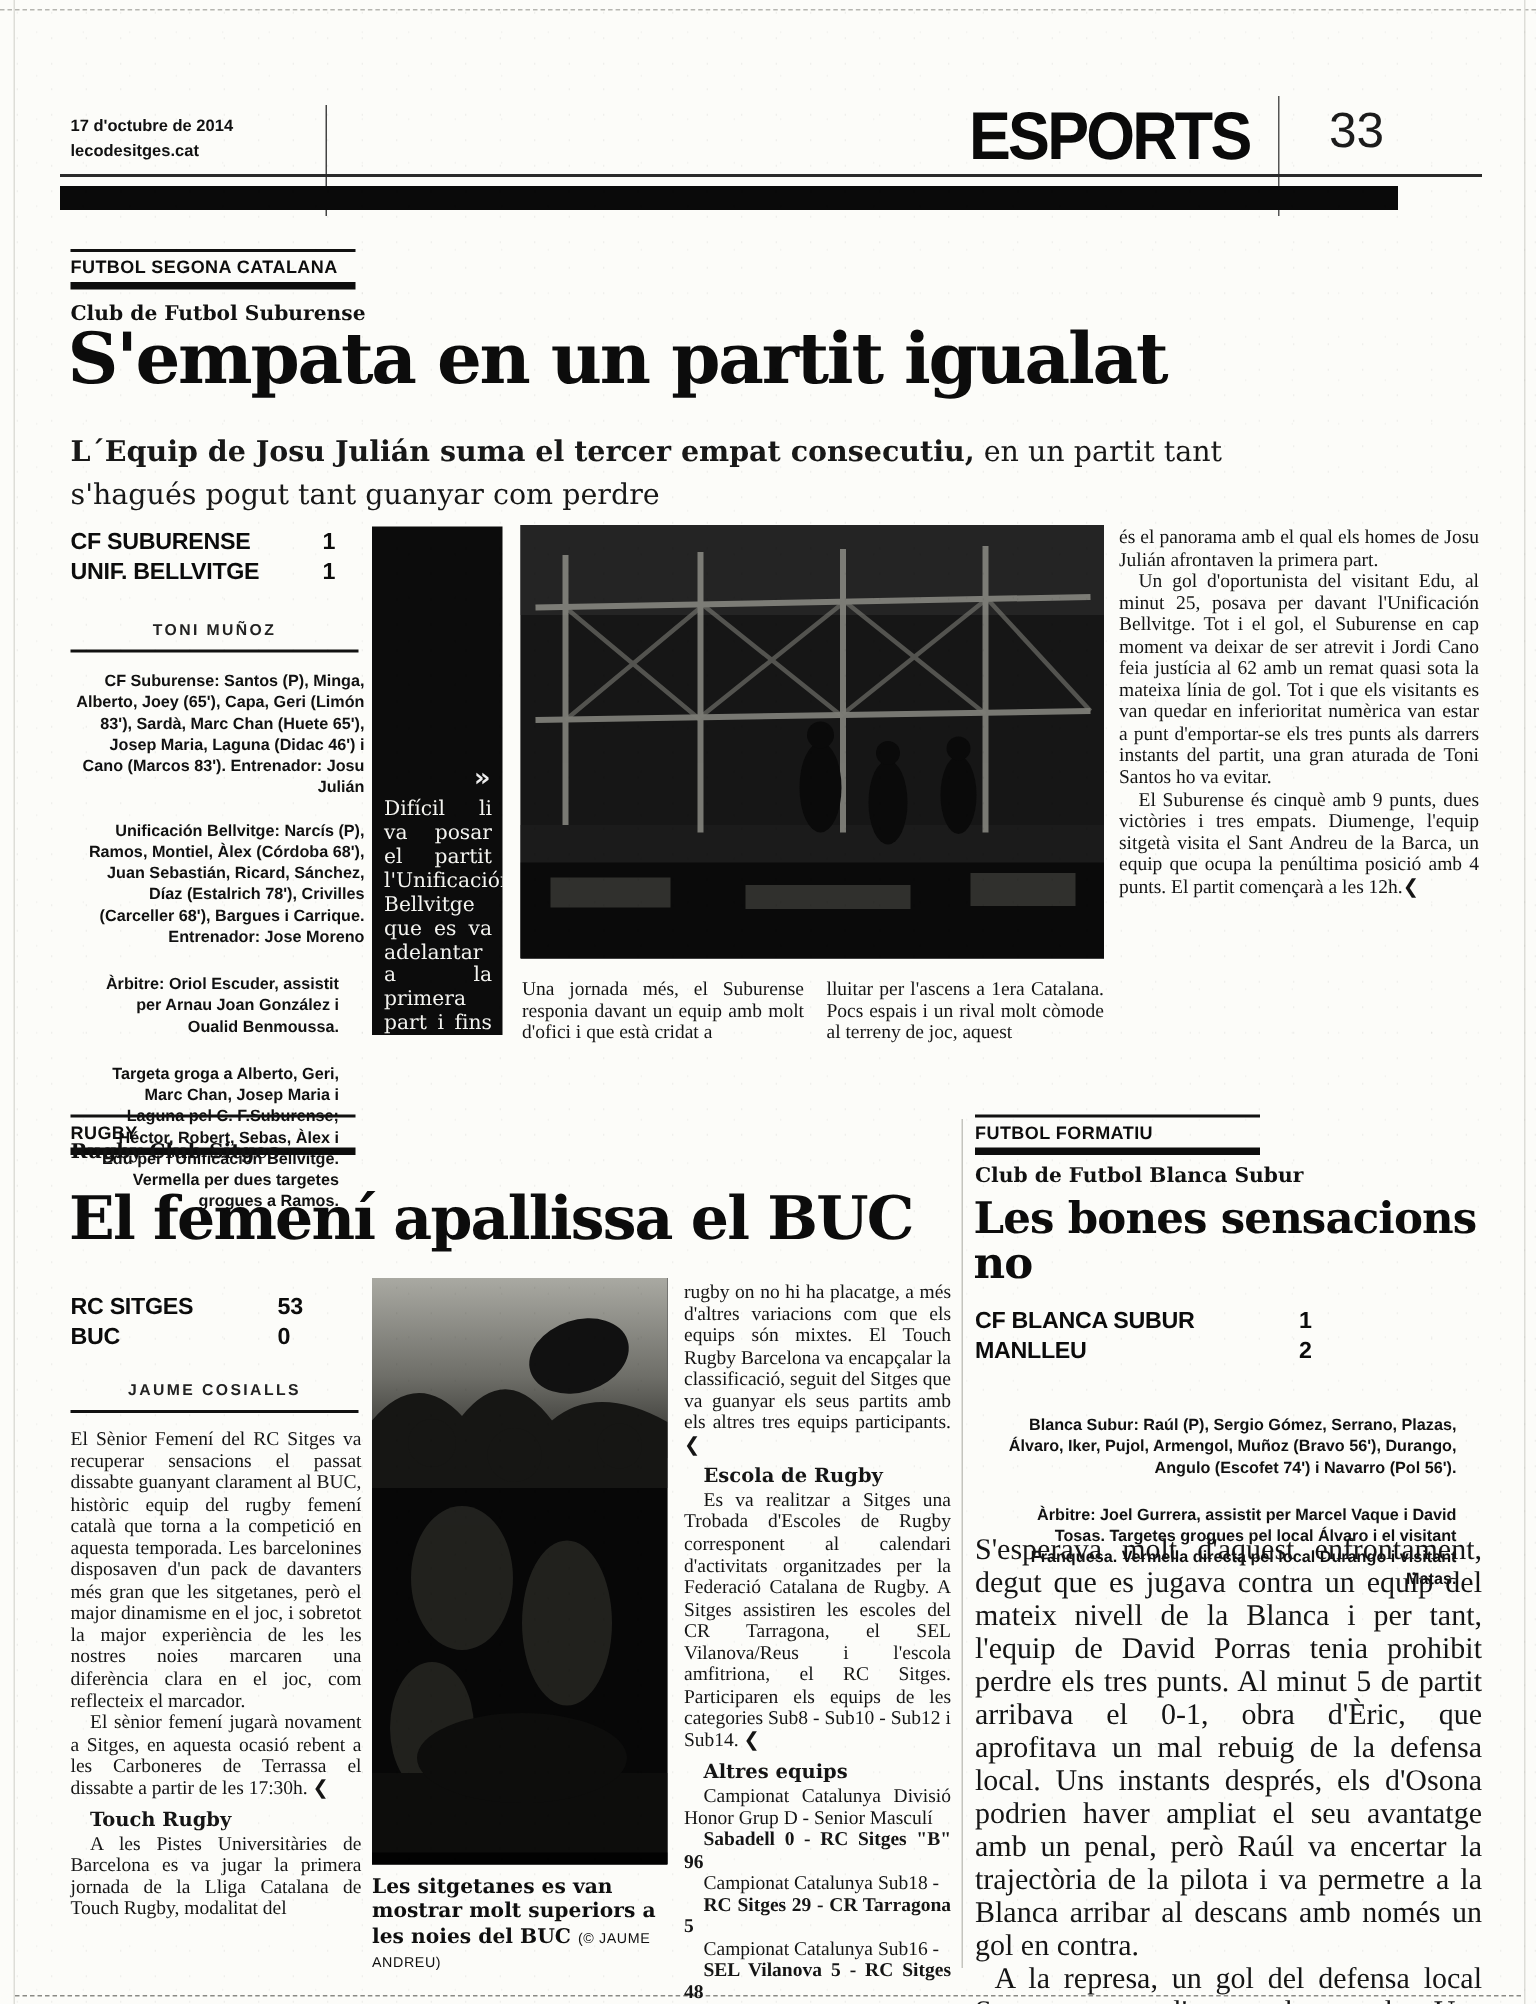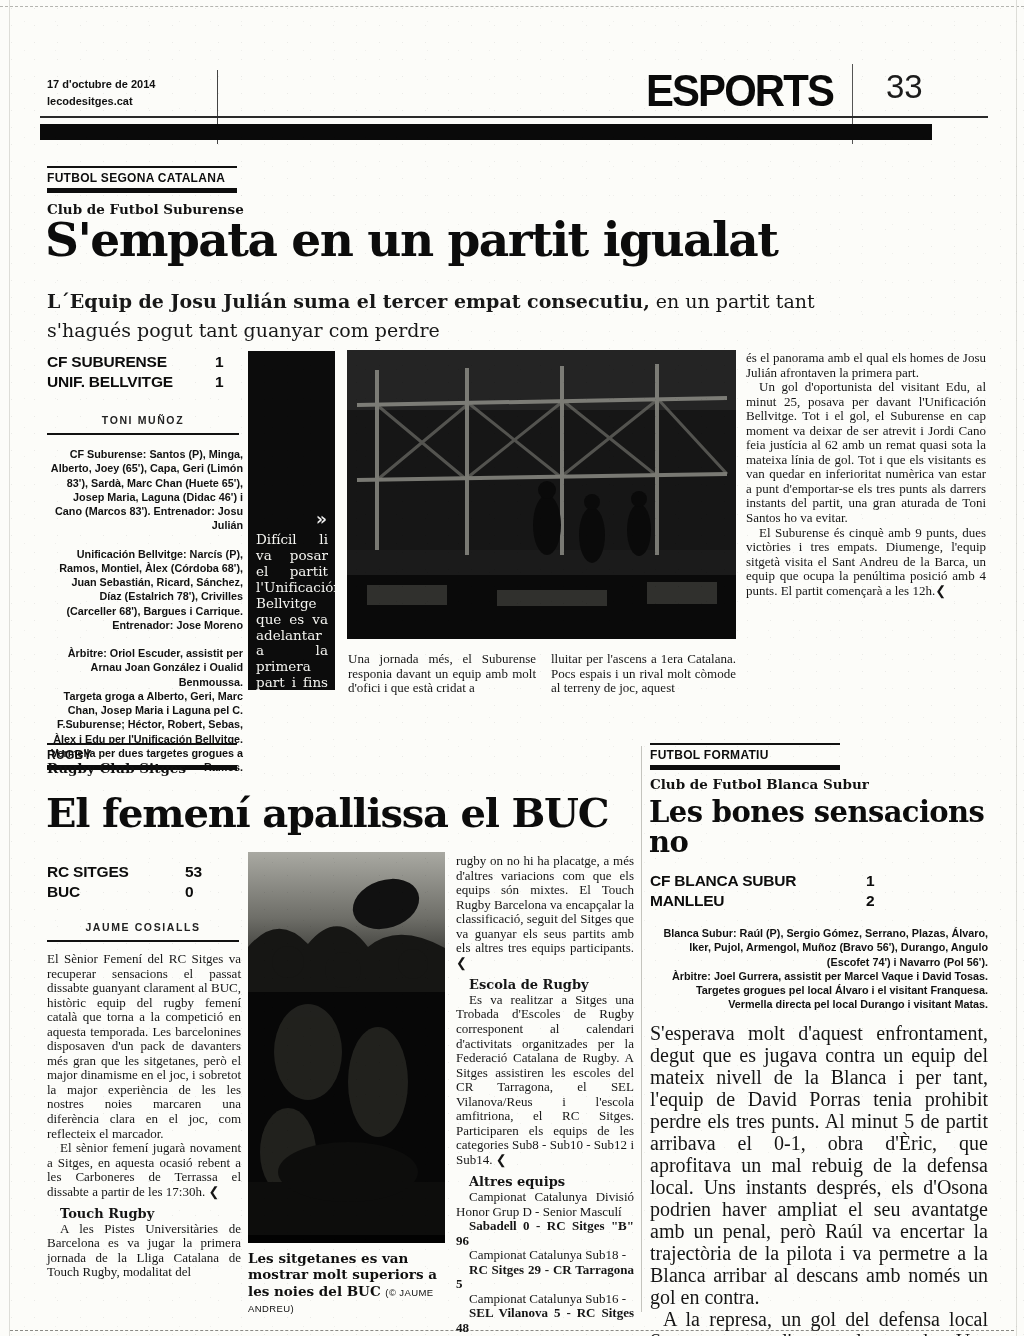--- a/index.html
+++ b/index.html
@@ -46,21 +46,21 @@
   
   .scorebox{position:absolute;font:700 15.5px/1.3 "Liberation Sans",sans-serif;
     letter-spacing:-.2px;color:#0c0c0c;}
   .score-row{display:flex;}
   .score-team{flex:0 0 var(--teamw,165px);}
   .byline{position:absolute;text-align:center;font:700 10.5px/1 "Liberation Sans",sans-serif;
     letter-spacing:1.6px;color:#222;border-bottom:2.5px solid #111;padding-bottom:7px;}
 
   .lineups{position:absolute;font:700 10.8px/1.32 "Liberation Sans",sans-serif;color:#111;}
   .lineups p{margin:0 0 14px;text-align:right;}
-  .lineups p.tight{margin:0;}
+  .lineups p.tight{margin:17px;}
 
   .bodytext{font:400 13px/1.12 "Liberation Serif",serif;text-align:justify;color:#151515;}
   .bodytext p{margin:0;}
   .bodytext p + p{text-indent:13px;}
   .bodytext .subh{font-weight:700;font-family:"DejaVu Serif",serif;text-indent:13px;margin-top:8px;}
 
   .body3{font-size:20px;line-height:1.1;}
 
   
   .pullquote{position:absolute;background:#0c0c0c;color:#f4f4f0;overflow:hidden;}

